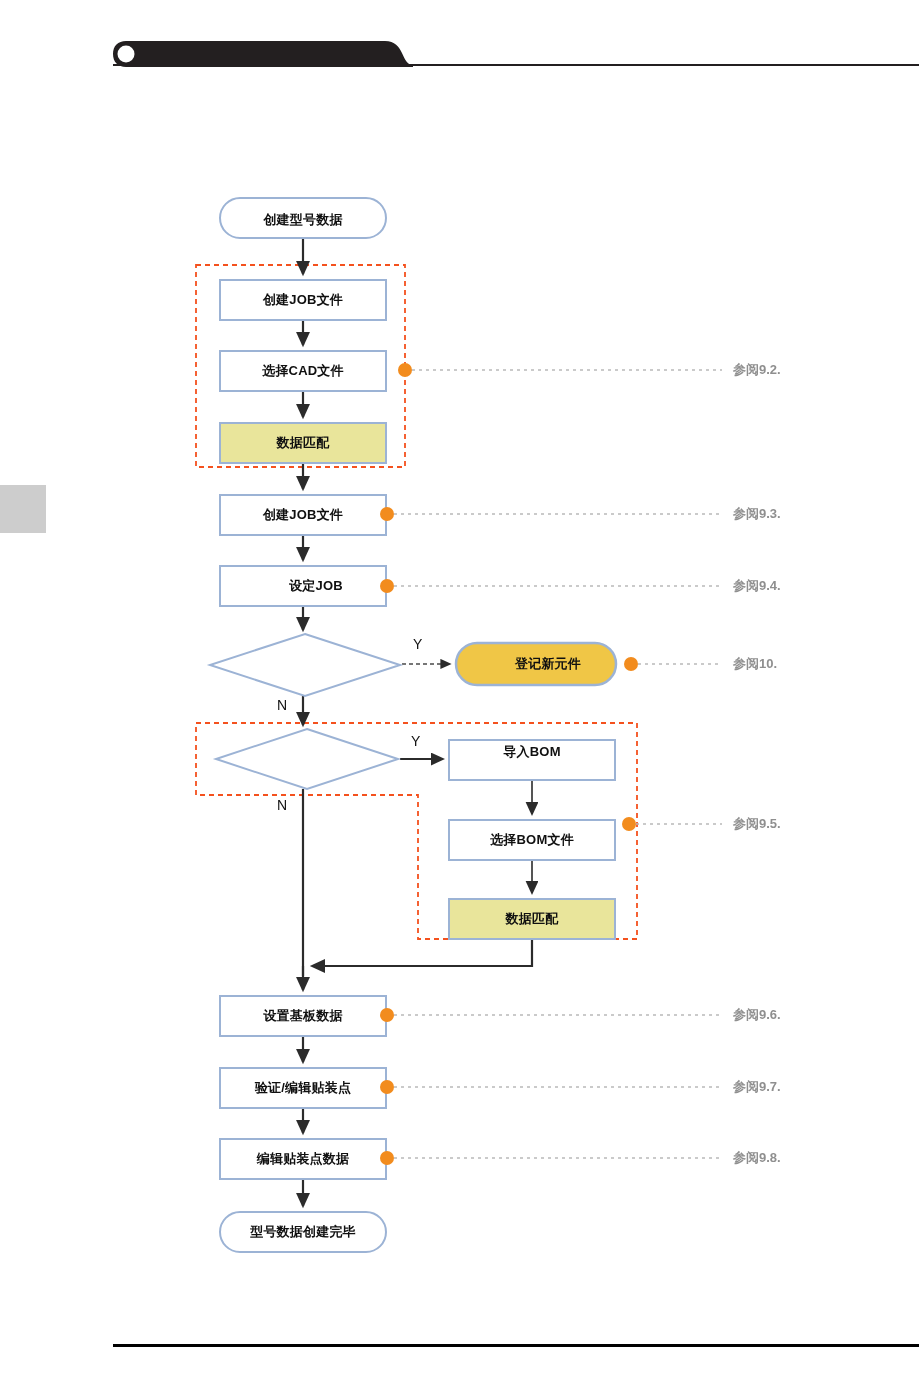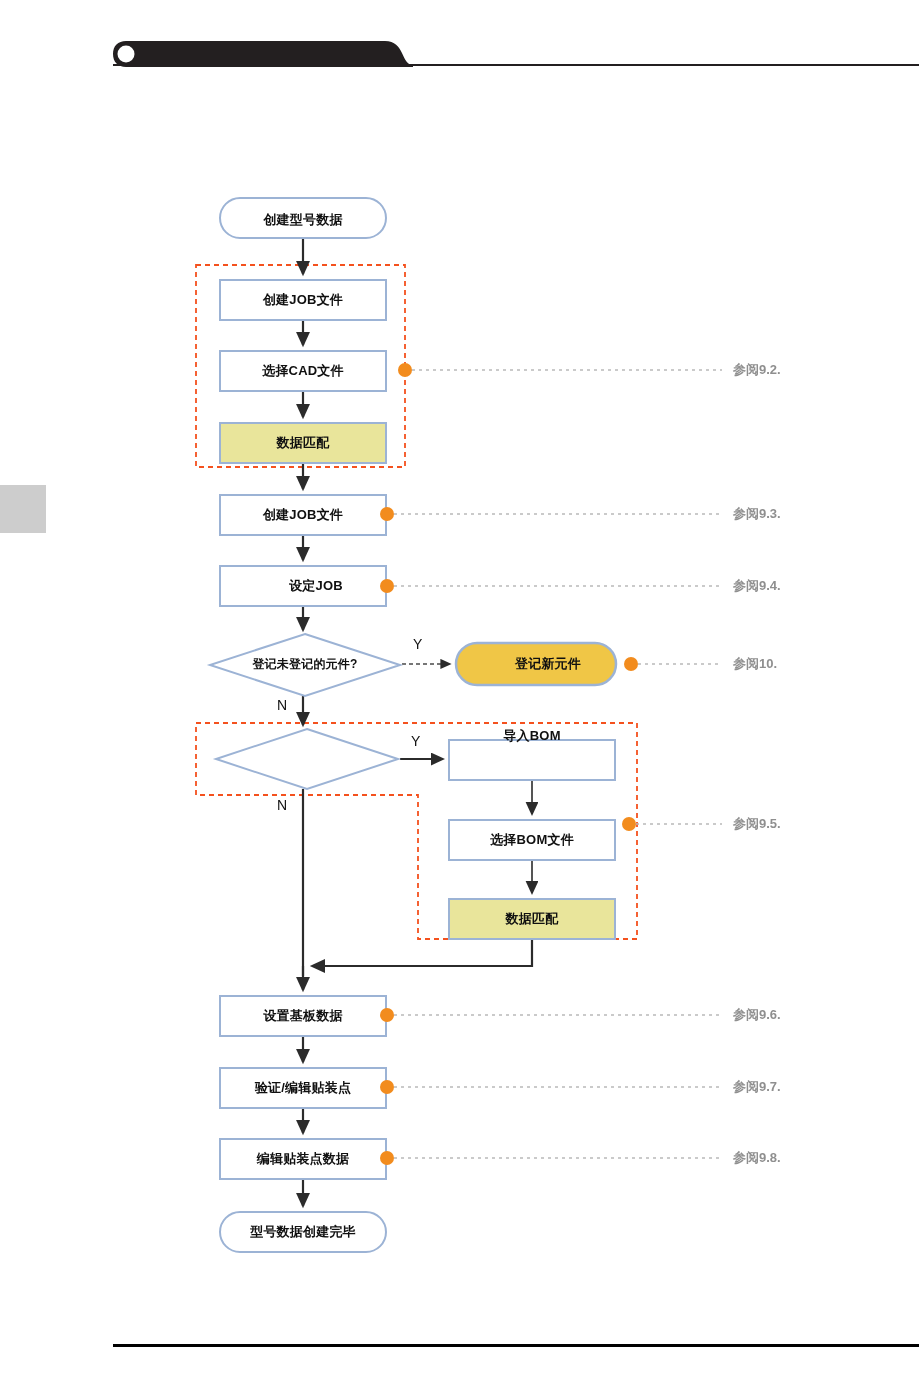--- a/index.html
+++ b/index.html
@@ -137,23 +137,22 @@
     <line x1="394" y1="1158" x2="722" y2="1158" stroke="#b9b9b9" stroke-width="1.4" stroke-dasharray="3,4"></line>
     <circle cx="387" cy="1158" r="7" fill="#f28c1e"></circle>
   </svg>
 
   <div class="node-label" style="left:220px;top:198px;width:166px;height:44px;">创建型号数据</div>
   <div class="node-label" style="left:220px;top:280px;width:166px;height:40px;">创建JOB文件</div>
   <div class="node-label" style="left:220px;top:351px;width:166px;height:40px;">选择CAD文件</div>
   <div class="node-label" style="left:220px;top:423px;width:166px;height:40px;">数据匹配</div>
   <div class="node-label" style="left:220px;top:495px;width:166px;height:40px;">创建JOB文件</div>
   <div class="node-label" style="left:233px;top:566px;width:166px;height:40px;">设定JOB</div>
-  <div class="node-label" style="left:210px;top:645px;width:190px;height:40px;font-size:12px;">登记未登记的元件?</div>
   <div class="node-label" style="left:456px;top:643px;width:184px;height:42px;">登记新元件</div>
-  <div class="node-label" style="left:449px;top:716px;width:166px;height:41px;">导入BOM</div>
+  <div class="node-label" style="left:449px;top:732px;width:166px;height:41px;">导入BOM</div>
   <div class="node-label" style="left:449px;top:820px;width:166px;height:40px;">选择BOM文件</div>
   <div class="node-label" style="left:449px;top:899px;width:166px;height:40px;">数据匹配</div>
   <div class="node-label" style="left:220px;top:996px;width:166px;height:40px;">设置基板数据</div>
   <div class="node-label" style="left:220px;top:1068px;width:166px;height:40px;">验证/编辑贴装点</div>
   <div class="node-label" style="left:220px;top:1139px;width:166px;height:40px;">编辑贴装点数据</div>
   <div class="node-label" style="left:220px;top:1212px;width:166px;height:40px;">型号数据创建完毕</div>
 
   <div class="branch-label" style="left:413px;top:636px;">Y</div>
   <div class="branch-label" style="left:277px;top:697px;">N</div>
   <div class="branch-label" style="left:411px;top:733px;">Y</div>

